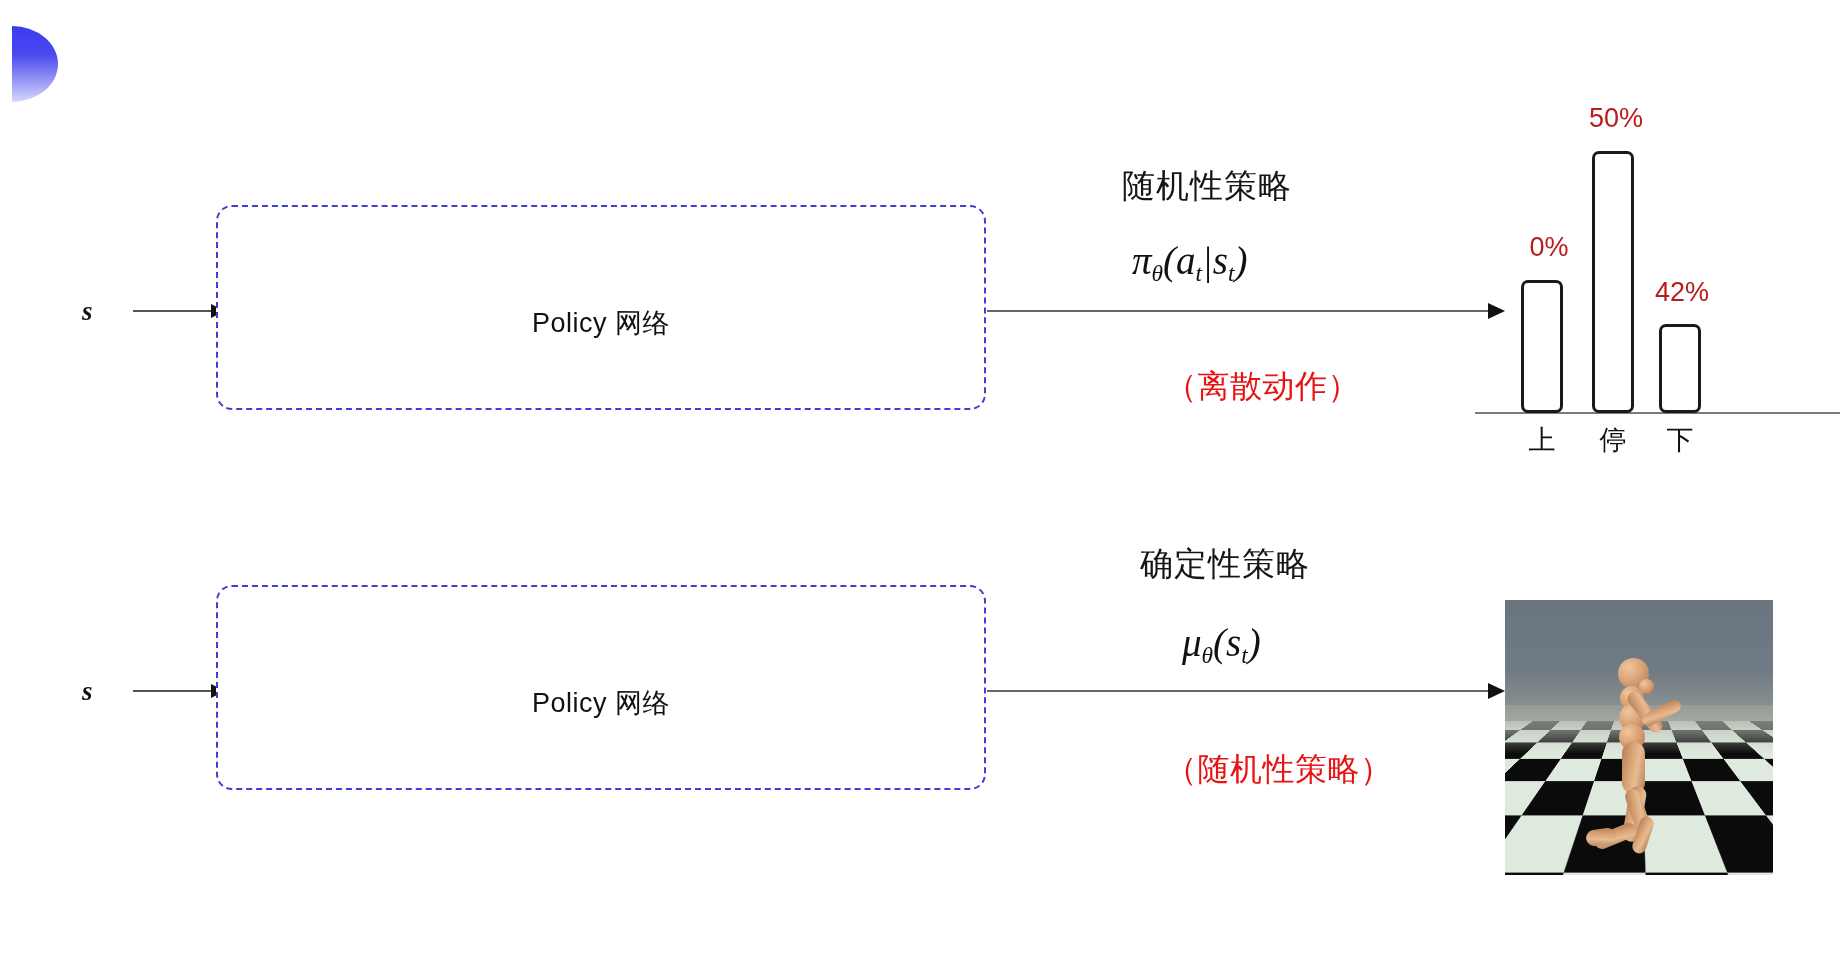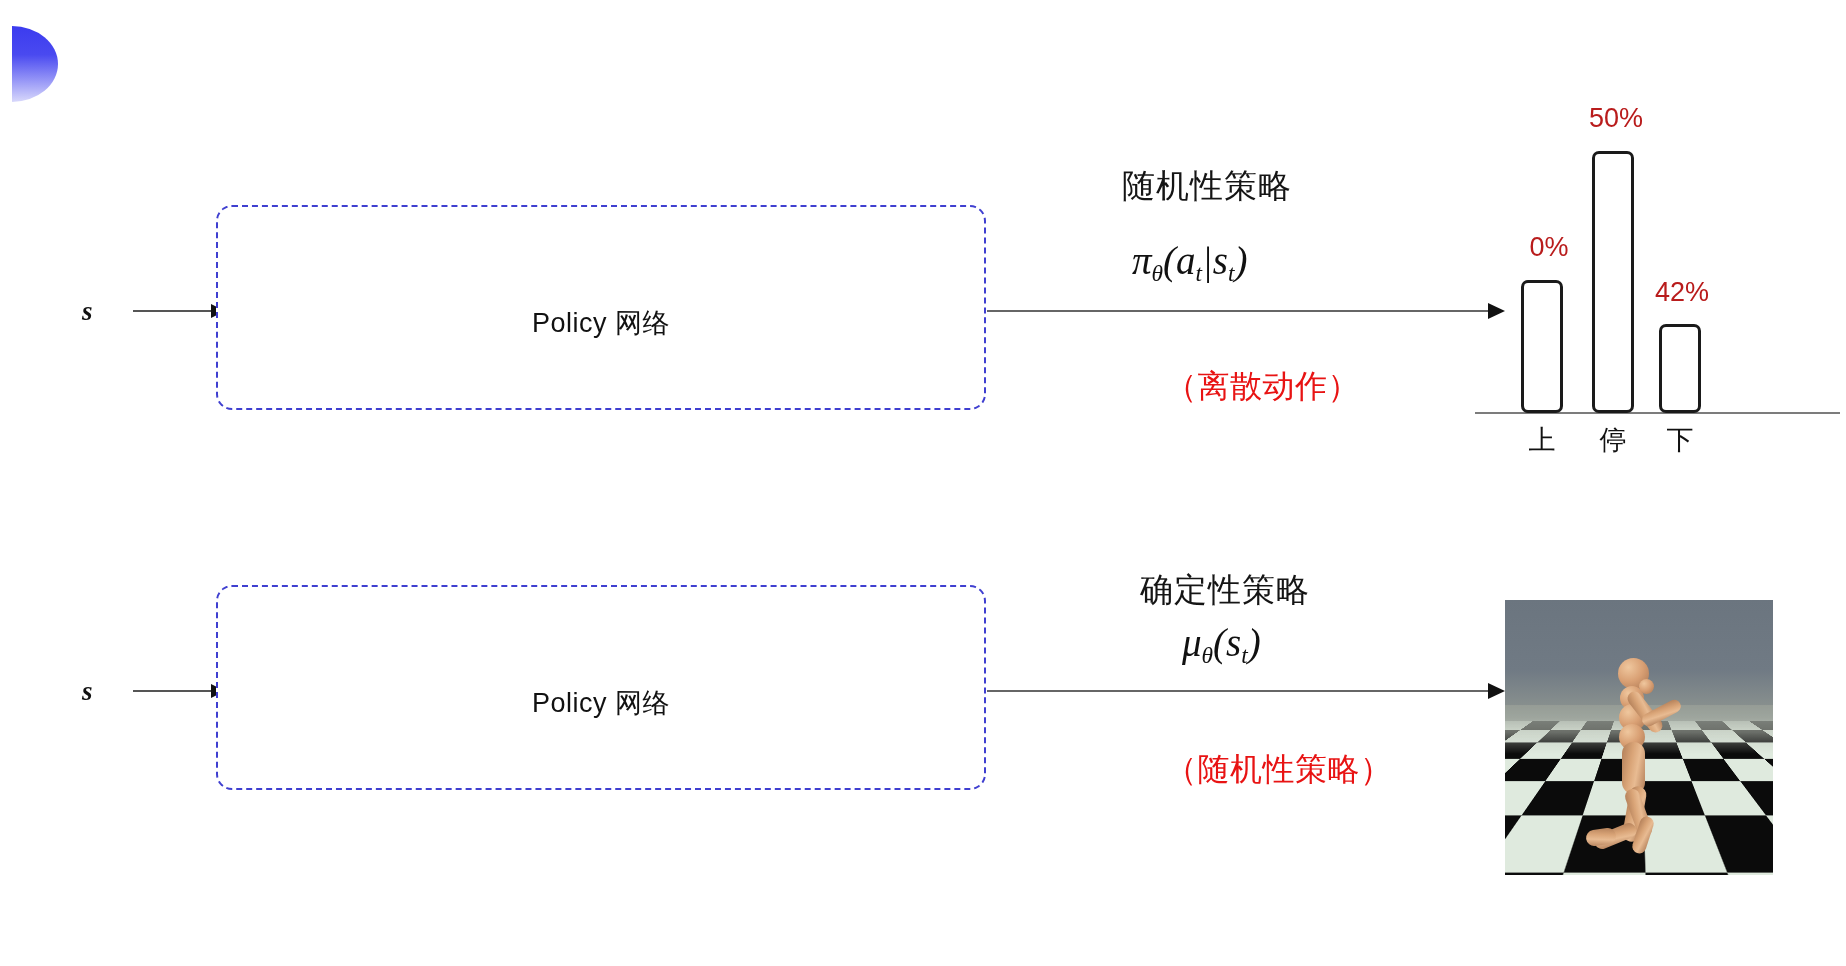--- a/index.html
+++ b/index.html
@@ -248,21 +248,21 @@
 
     <div class="s-label" style="left:82px; top:216px;">s</div>
     <div class="in-arrow" style="left:133px; top:230px; width:90px;"></div>
 
     <div class="policy-box" style="left:216px; top:125px; width:770px; height:205px;">
       <span class="policy-label">Policy 网络</span>
     </div>
 
     <div class="out-arrow" style="left:987px; top:230px; width:515px;"></div>
 
-    <div class="ann-title" style="left:1140px; top:108px;">确定性策略</div>
+    <div class="ann-title" style="left:1140px; top:82px;">确定性策略</div>
 
     <div class="ann-formula" style="left:1182px; top:160px;">
       <span>μ</span><sub>θ</sub><span>(s</span><sub>t</sub><span>)</span>
     </div>
 
     <div class="ann-note" style="left:1165px; top:288px;">（随机性策略）</div>
 
     <div class="sim-frame" style="left:1505px; top:140px; width:268px; height:275px;">
       <div class="sim-sky"></div>
       <div class="sim-floor"></div>

